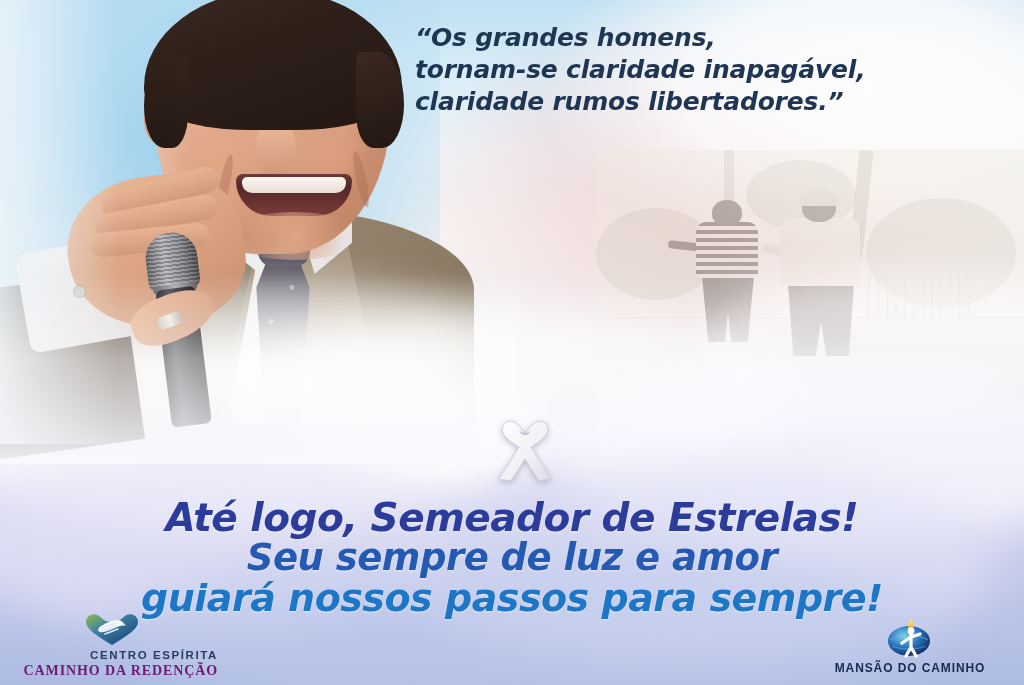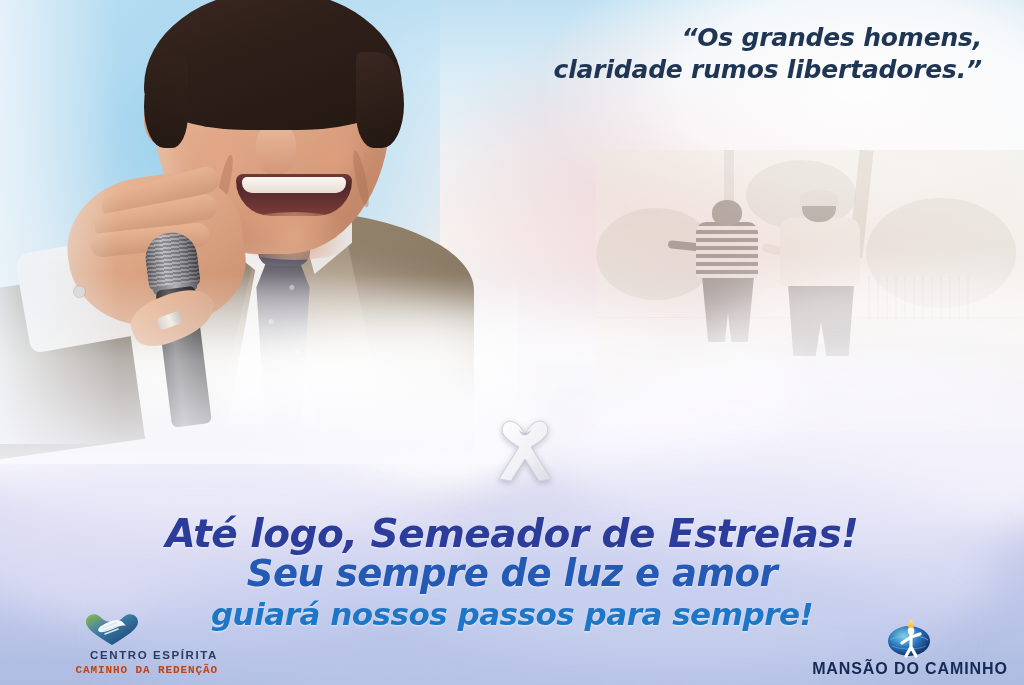--- a/index.html
+++ b/index.html
@@ -251,22 +251,22 @@
     border-radius:40% 50% 50% 40%;
     background:linear-gradient(160deg,#e9b794,#cd9475);
     transform:rotate(-22deg);
     z-index:9;
   }
   .ring{ position:absolute; left:150px; top:320px; width:24px; height:13px; border-radius:4px;
     background:linear-gradient(90deg,#d8d4cf,#f2efe9,#c9c4bd); transform:rotate(-20deg); z-index:10; }
 
   
   .quote{
-    position:absolute; right:42px; top:22px; width:560px;
-    text-align:right;
+    position:absolute; right:49px; top:22px; width:560px;
+    text-align:left;
     z-index:20;
   }
   .quote-line{
     font-family:"DejaVu Sans", sans-serif;
     font-weight:bold;
     font-style:italic;
     font-size:25px;
     line-height:32px;
     letter-spacing:-0.2px;
     color:#1e3553;
@@ -283,53 +283,53 @@
   }
 
   
   .ribbon{
     position:absolute; left:489px; top:409px; width:72px; height:76px; z-index:25;
     filter:drop-shadow(0 2px 3px rgba(90,90,130,0.35));
   }
 
   
   .headline{
-    position:absolute; left:0; right:0; top:513px; text-align:center; z-index:22;
+    position:absolute; left:0; right:0; top:497px; text-align:center; z-index:22;
   }
   .hl{
     font-family:"DejaVu Sans", sans-serif;
     font-weight:bold;
     font-style:italic;
     letter-spacing:-0.5px;
     white-space:nowrap;
     text-shadow:0 1px 2px rgba(255,255,255,0.55);
   }
   .hl1{ font-size:39px; line-height:41px; color:#2b3c9b; }
   .hl2{ font-size:37px; line-height:40px; color:#2459b4; }
-  .hl3{ font-size:31px; line-height:41px; color:#1d76c6; }
+  .hl3{ font-size:38px; line-height:41px; color:#1d76c6; }
 
   
   .logo-left{
     position:absolute; left:6px; bottom:6px; width:212px; text-align:right; z-index:24;
   }
   .logo-right{
     position:absolute; right:6px; bottom:8px; width:216px; text-align:center; z-index:24;
   }
   .logo-mark{ display:block; margin:0 auto 2px auto; }
   .logo-l1{
     font-family:"Liberation Sans", sans-serif;
     font-weight:bold; font-size:11.5px; letter-spacing:1.6px; color:#2b3a63; line-height:13px;
   }
   .logo-l2{
-    font-family:Liberation Mono, monospace;
-    font-weight:bold; font-size:11px; letter-spacing:0.9px; color:#c2410c; line-height:17px;
+    font-family:Liberation Serif, serif;
+    font-weight:bold; font-size:14px; letter-spacing:0.9px; color:#701a75; line-height:17px;
   }
   .logo-r1{
     font-family:"Liberation Sans", sans-serif;
-    font-weight:bold; font-size:16px; letter-spacing:0.9px; color:#152a52; line-height:17px;
+    font-weight:bold; font-size:12px; letter-spacing:0.9px; color:#152a52; line-height:17px;
   }
 </style>
 </head>
 <body>
 
 <div id="poster">
 
   <div class="bg-base"></div>
   <div class="bg-pink"></div>
   <div class="bg-white-tr"></div>
@@ -412,20 +412,21 @@
     <div class="cl cl-a"></div>
     <div class="cl cl-b"></div>
     <div class="cl cl-c"></div>
     <div class="cl cl-d"></div>
     <div class="cl cl-e"></div>
     <div class="cl cl-h"></div>
   </div>
 
   <div class="quote">
     <div class="quote-line">“Os grandes homens,</div>
+    <div class="quote-line">tornam-se claridade inapagável,</div>
     <div class="quote-line">claridade rumos libertadores.”</div>
   </div>
 
   <div class="ribbon">
     <svg viewBox="0 0 72 76" width="72" height="76" aria-hidden="true">
       <defs>
         <linearGradient id="rg" x1="0" y1="0" x2="1" y2="1">
           <stop offset="0%" stop-color="#ffffff"></stop>
           <stop offset="55%" stop-color="#f1f1f6"></stop>
           <stop offset="100%" stop-color="#dcdce6"></stop>

